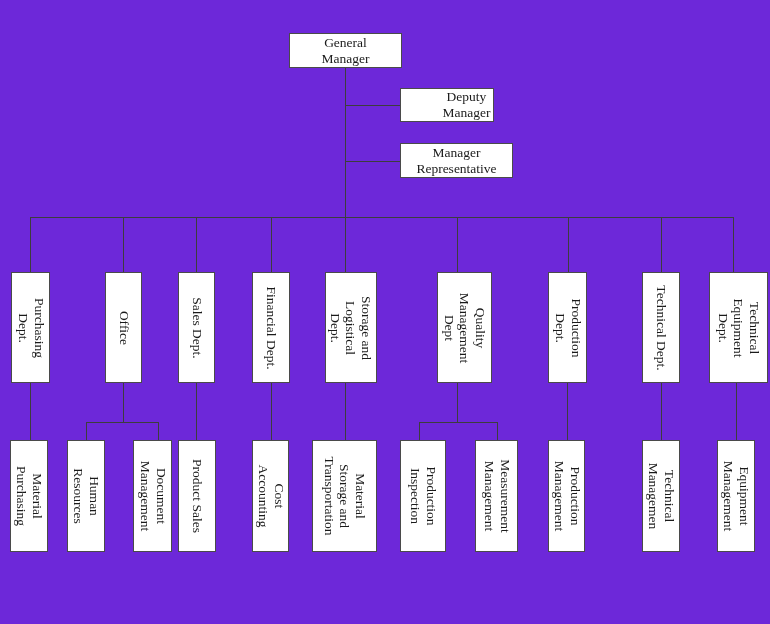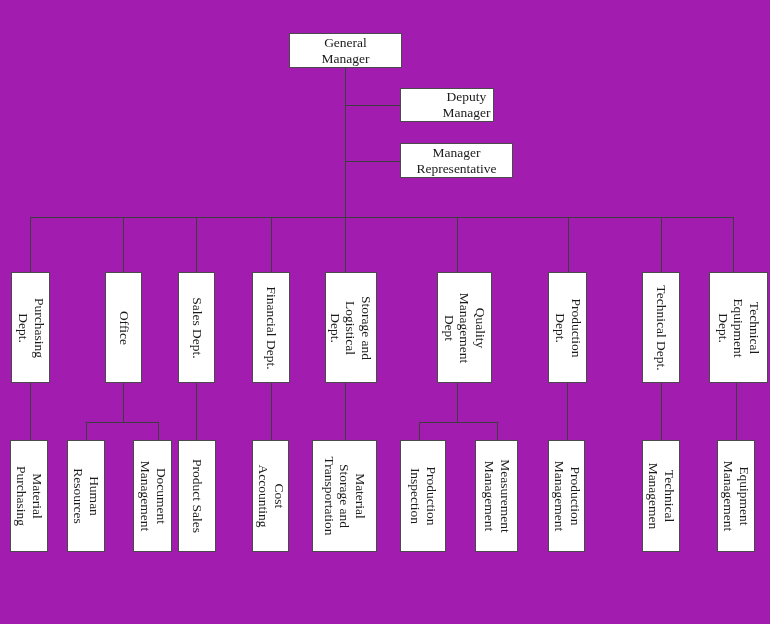--- a/index.html
+++ b/index.html
@@ -4,21 +4,21 @@
 <style>
   html, body {
     margin: 0;
     padding: 0;
     background: #ffffff;
   }
   #canvas {
     position: relative;
     width: 770px;
     height: 624px;
-    background: #a21caf;
+    background: #6d28d9;
     font-family: "Liberation Serif", "DejaVu Serif", serif;
     color: #1a1a1a;
     overflow: hidden;
   }
   #wires {
     position: absolute;
     left: 0;
     top: 0;
     width: 770px;
     height: 624px;

